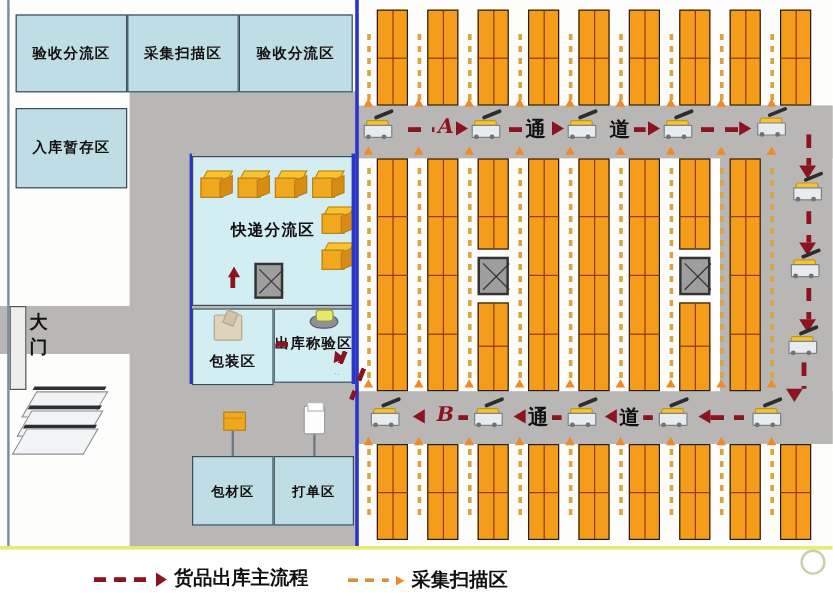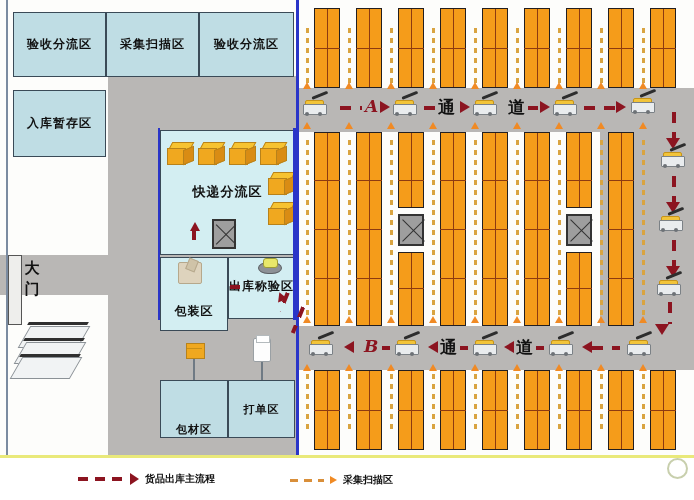--- a/index.html
+++ b/index.html
@@ -102,21 +102,21 @@
 
   .boxmini{position:absolute;width:17px;height:14px;background:#f0a81f;border:1px solid #b8821a;}
   .boxmini:after{content:"";position:absolute;left:0;top:4px;width:15px;height:1px;background:#c98f16;}
 
   .vstem{position:absolute;width:2px;background:#6f7a84;}
 
   
   #legend{position:absolute;left:0;top:455px;width:694px;height:45px;background:#fff;
      border-top:3px solid #e9e97a;}
   .lg-item{position:absolute;display:flex;align-items:center;gap:6px;}
-  .lg-text{font-size:10px;font-weight:bold;color:#111;white-space:nowrap;}
+  .lg-text{font-size:16px;font-weight:bold;color:#111;white-space:nowrap;}
   .lg-dash-dark{width:46px;height:4px;
      background:repeating-linear-gradient(to right,#8c1420 0 10px,transparent 10px 17px);}
   .lg-dash-or{width:34px;height:3px;
      background:repeating-linear-gradient(to right,#d98f3a 0 8px,transparent 8px 14px);}
   .lg-arrow-dark{width:0;height:0;border-top:6px solid transparent;border-bottom:6px solid transparent;
      border-left:9px solid #8c1420;}
   .lg-arrow-or{width:0;height:0;border-top:4px solid transparent;border-bottom:4px solid transparent;
      border-left:7px solid #f08a24;}
   .lg-pillar{position:relative;width:22px;height:26px;background:#9e9e9e;border:2px solid #333;
      box-sizing:border-box;}
@@ -205,36 +205,36 @@
       </div>
     <div class="box3d" style="left:268px;top:202px;">
         <div class="top"></div>
         <div class="front"></div>
         <div class="side"></div>
       </div>
     <div class="pillar" style="left:212px;top:219px;width:24px;height:30px;"></div>
     <div class="flowarrow up" style="left:190px;top:222px;"></div>
     <div class="flowline-v" style="left:192px;top:229px;height:20px;"></div>
 
-    <div class="zone small" style="left:160px;top:257px;width:68px;height:74px;background:#d3eef2;">
+    <div class="zone small" style="left:160px;top:257px;width:68px;height:64px;background:#d3eef2;">
       <span style="position:absolute;bottom:10px;left:0;right:0;font-size:12px;font-weight:bold;">包装区</span>
     </div>
     <div class="pkg" style="left:178px;top:262px;"></div>
 
     <div class="zone small" style="left:228px;top:257px;width:67px;height:62px;background:#d3eef2;">
       <span style="position:absolute;top:22px;left:0;right:0;font-size:12px;font-weight:bold;line-height:1.05;">出库称验区</span>
     </div>
     <div class="scale" style="left:258px;top:258px;">
         <div class="plate"></div>
         <div class="disp"></div>
       </div>
 
     <div class="flowline-h" style="left:230px;top:285px;width:10px;"></div>
 
-    <div class="zone small" style="left:160px;top:380px;width:68px;height:58px;align-items:flex-end;">
+    <div class="zone small" style="left:160px;top:380px;width:68px;height:58px;">
       <span>包材区</span>
     </div>
     <div class="zone small" style="left:228px;top:380px;width:67px;height:58px;">
       <span>打单区</span>
     </div>
     <div class="vstem" style="left:193px;top:352px;height:28px;"></div>
     <div class="vstem" style="left:261px;top:352px;height:28px;"></div>
     <div class="boxmini" style="left:186px;top:343px;"></div>
     <div class="printer" style="left:253px;top:338px;"></div>
 

